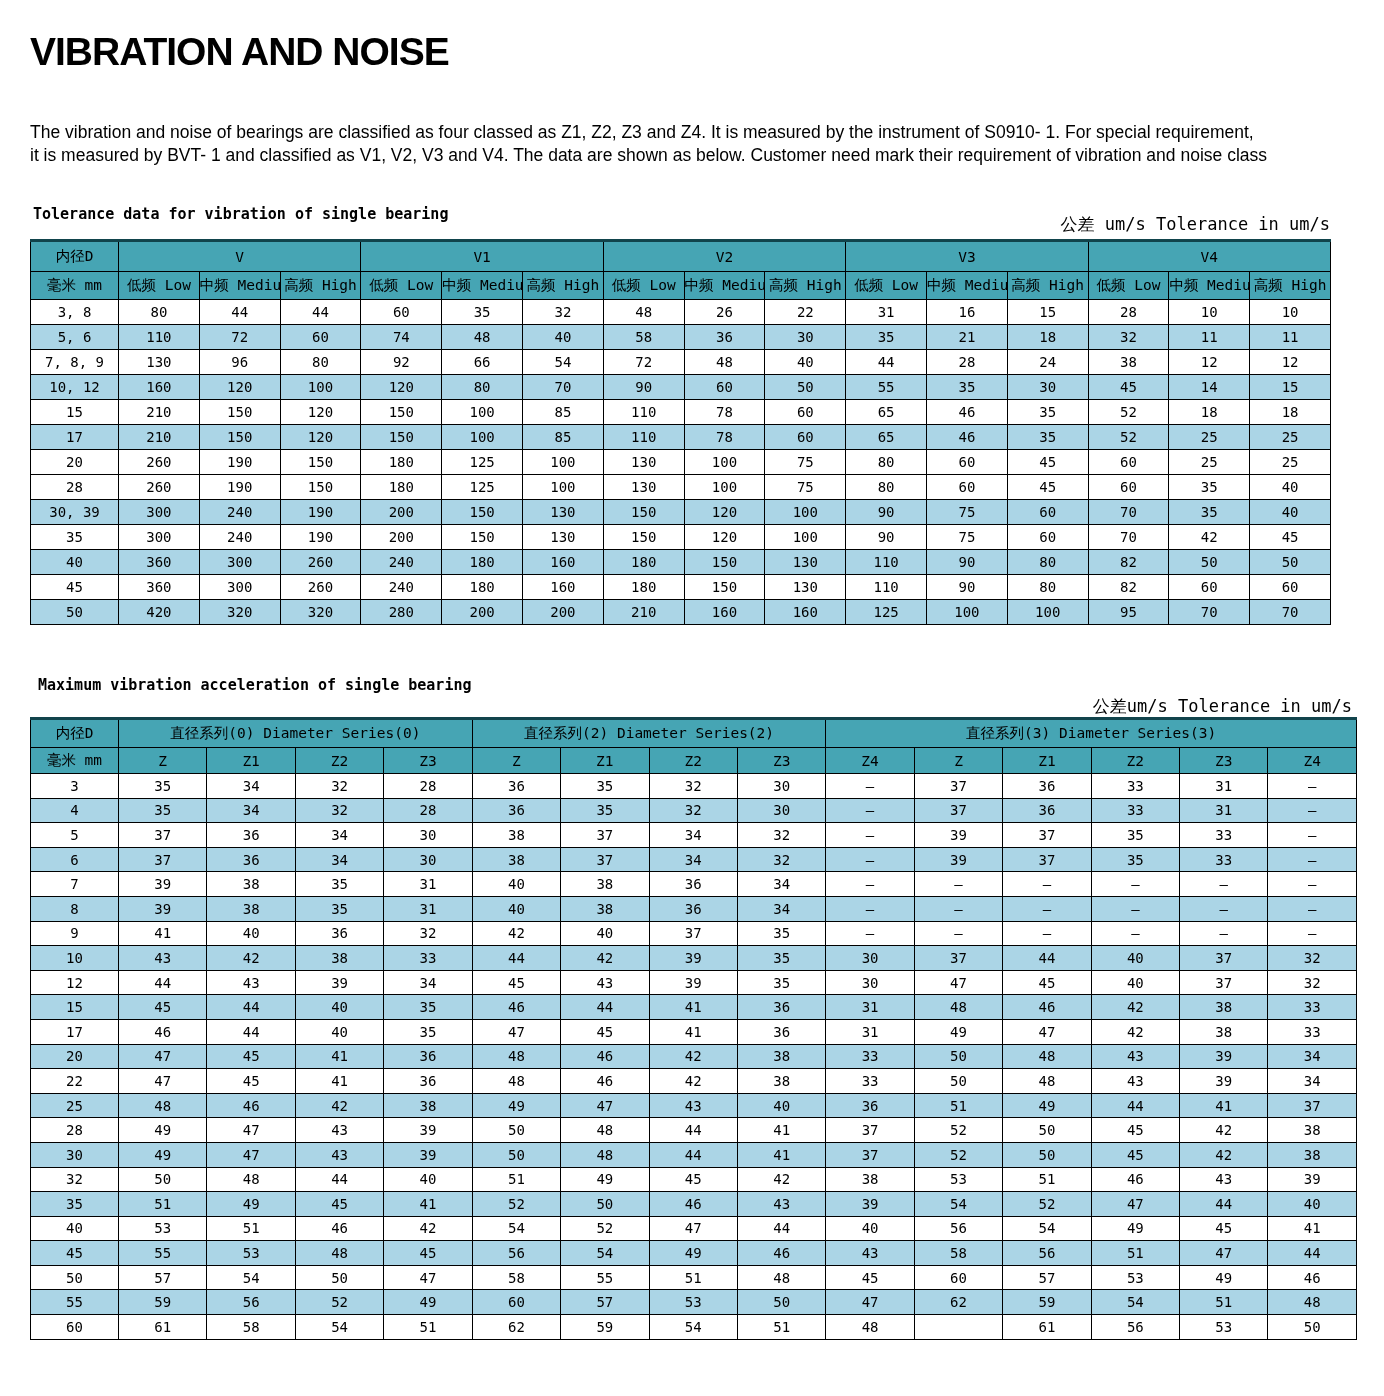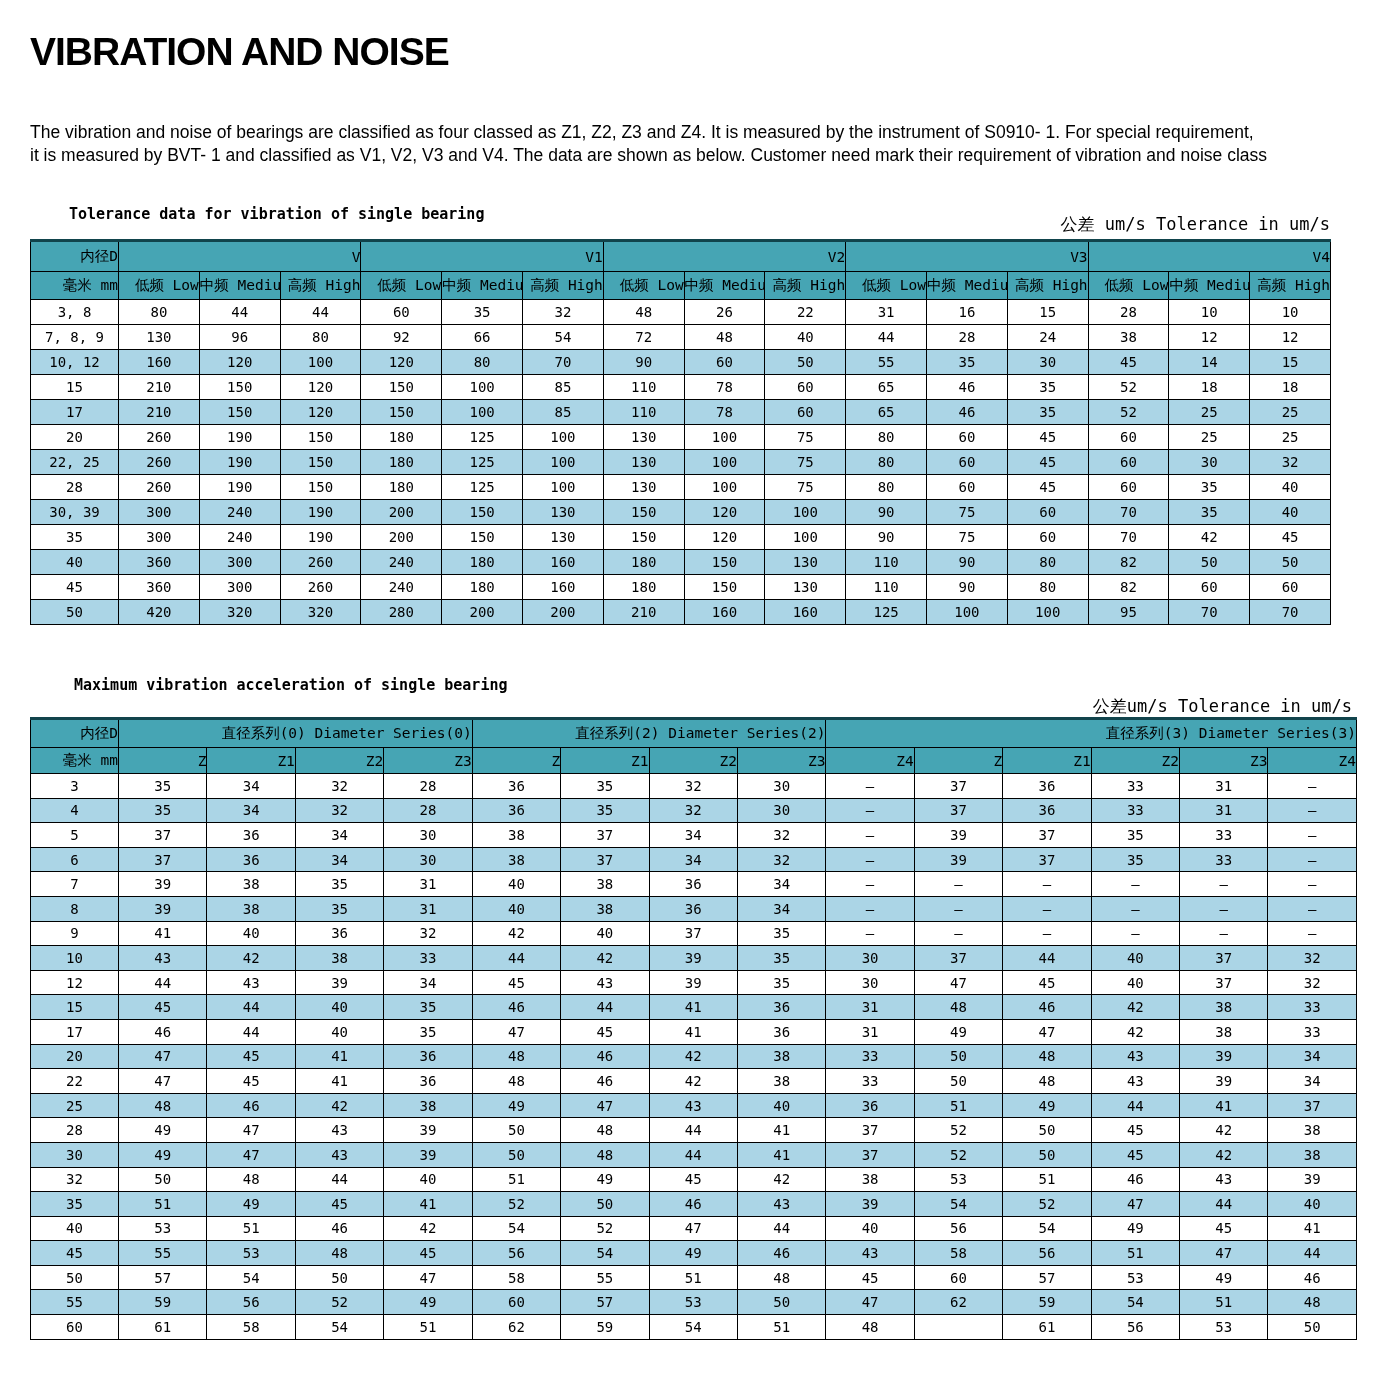--- a/index.html
+++ b/index.html
@@ -1,31 +1,31 @@
 <!DOCTYPE html>
 <html style="--header-bg: #46a5b4; --row-alt-bg: #abd5e6;"><head>
 <meta charset="utf-8">
 <style>
   html,body{margin:0;padding:0;background:#fff;}
   body{width:1384px;height:1396px;position:relative;font-family:"Liberation Sans",sans-serif;color:#000;}
   .title{position:absolute;left:30px;top:30px;font-size:39px;font-weight:700;letter-spacing:-1px;font-family:"Liberation Sans",sans-serif;text-align:right;}
   .para{position:absolute;left:30px;top:93px;width:1330px;font-size:17.5px;line-height:22.5px;font-family:"Liberation Sans",sans-serif;margin-top:28px;}
-  .tbl-heading{position:absolute;font-family:"DejaVu Sans Mono",monospace;font-weight:700;font-size:15px;margin-left:36px;}
+  .tbl-heading{position:absolute;font-family:"DejaVu Sans Mono",monospace;font-weight:700;font-size:15px;}
   #t1-heading{left:33px;top:205px;}
   #t2-heading{left:38px;top:676px;}
   .tbl-note{position:absolute;font-family:"DejaVu Sans Mono",monospace;font-size:17px;}
   #t1-note{top:213px;right:54px;}
   #t2-note{top:695px;right:32px;}
   table{border-collapse:collapse;table-layout:fixed;position:absolute;background:#fff;
         border:1px solid #000;border-top:3px solid #11444c;}
   #table1{left:30px;top:239px;width:1300px;}
   #table2{left:30px;top:717px;width:1326px;}
   th,td{border:1px solid #000;overflow:hidden;white-space:nowrap;text-align:center;padding:0;
         font-family:"DejaVu Sans Mono",monospace;font-weight:normal;}
-  thead th{background:var(--header-bg,#46a5b4);font-size:14.5px;text-align:right;}
+  thead th{background:var(--header-bg,#46a5b4);font-size:14.5px;}
   #table1 thead tr:first-child th{height:29px;}
   #table1 thead tr:last-child th{height:27px;}
   #table2 thead tr:first-child th{height:27px;}
   #table2 thead tr:last-child th{height:25px;}
   tbody td{font-size:14px;height:24px;}
   #table2 tbody td{height:23.6px;}
   tbody tr.alt td{background:var(--row-alt-bg,#abd5e6);}
 </style>
 </head>
 <body>
@@ -98,20 +98,38 @@
         <td>48</td>
         <td>26</td>
         <td>22</td>
         <td>31</td>
         <td>16</td>
         <td>15</td>
         <td>28</td>
         <td>10</td>
         <td>10</td>
       </tr>
+      <tr class="alt">
+        <td>5, 6</td>
+        <td>110</td>
+        <td>72</td>
+        <td>60</td>
+        <td>74</td>
+        <td>48</td>
+        <td>40</td>
+        <td>58</td>
+        <td>36</td>
+        <td>30</td>
+        <td>35</td>
+        <td>21</td>
+        <td>18</td>
+        <td>32</td>
+        <td>11</td>
+        <td>11</td>
+      </tr>
       <tr>
         <td>7, 8, 9</td>
         <td>130</td>
         <td>96</td>
         <td>80</td>
         <td>92</td>
         <td>66</td>
         <td>54</td>
         <td>72</td>
         <td>48</td>
@@ -187,38 +205,20 @@
         <td>100</td>
         <td>130</td>
         <td>100</td>
         <td>75</td>
         <td>80</td>
         <td>60</td>
         <td>45</td>
         <td>60</td>
         <td>25</td>
         <td>25</td>
-      </tr>
-      <tr class="alt">
-        <td>22, 25</td>
-        <td>260</td>
-        <td>190</td>
-        <td>150</td>
-        <td>180</td>
-        <td>125</td>
-        <td>100</td>
-        <td>130</td>
-        <td>100</td>
-        <td>75</td>
-        <td>80</td>
-        <td>60</td>
-        <td>45</td>
-        <td>60</td>
-        <td>30</td>
-        <td>32</td>
       </tr>
       <tr>
         <td>28</td>
         <td>260</td>
         <td>190</td>
         <td>150</td>
         <td>180</td>
         <td>125</td>
         <td>100</td>
         <td>130</td>

